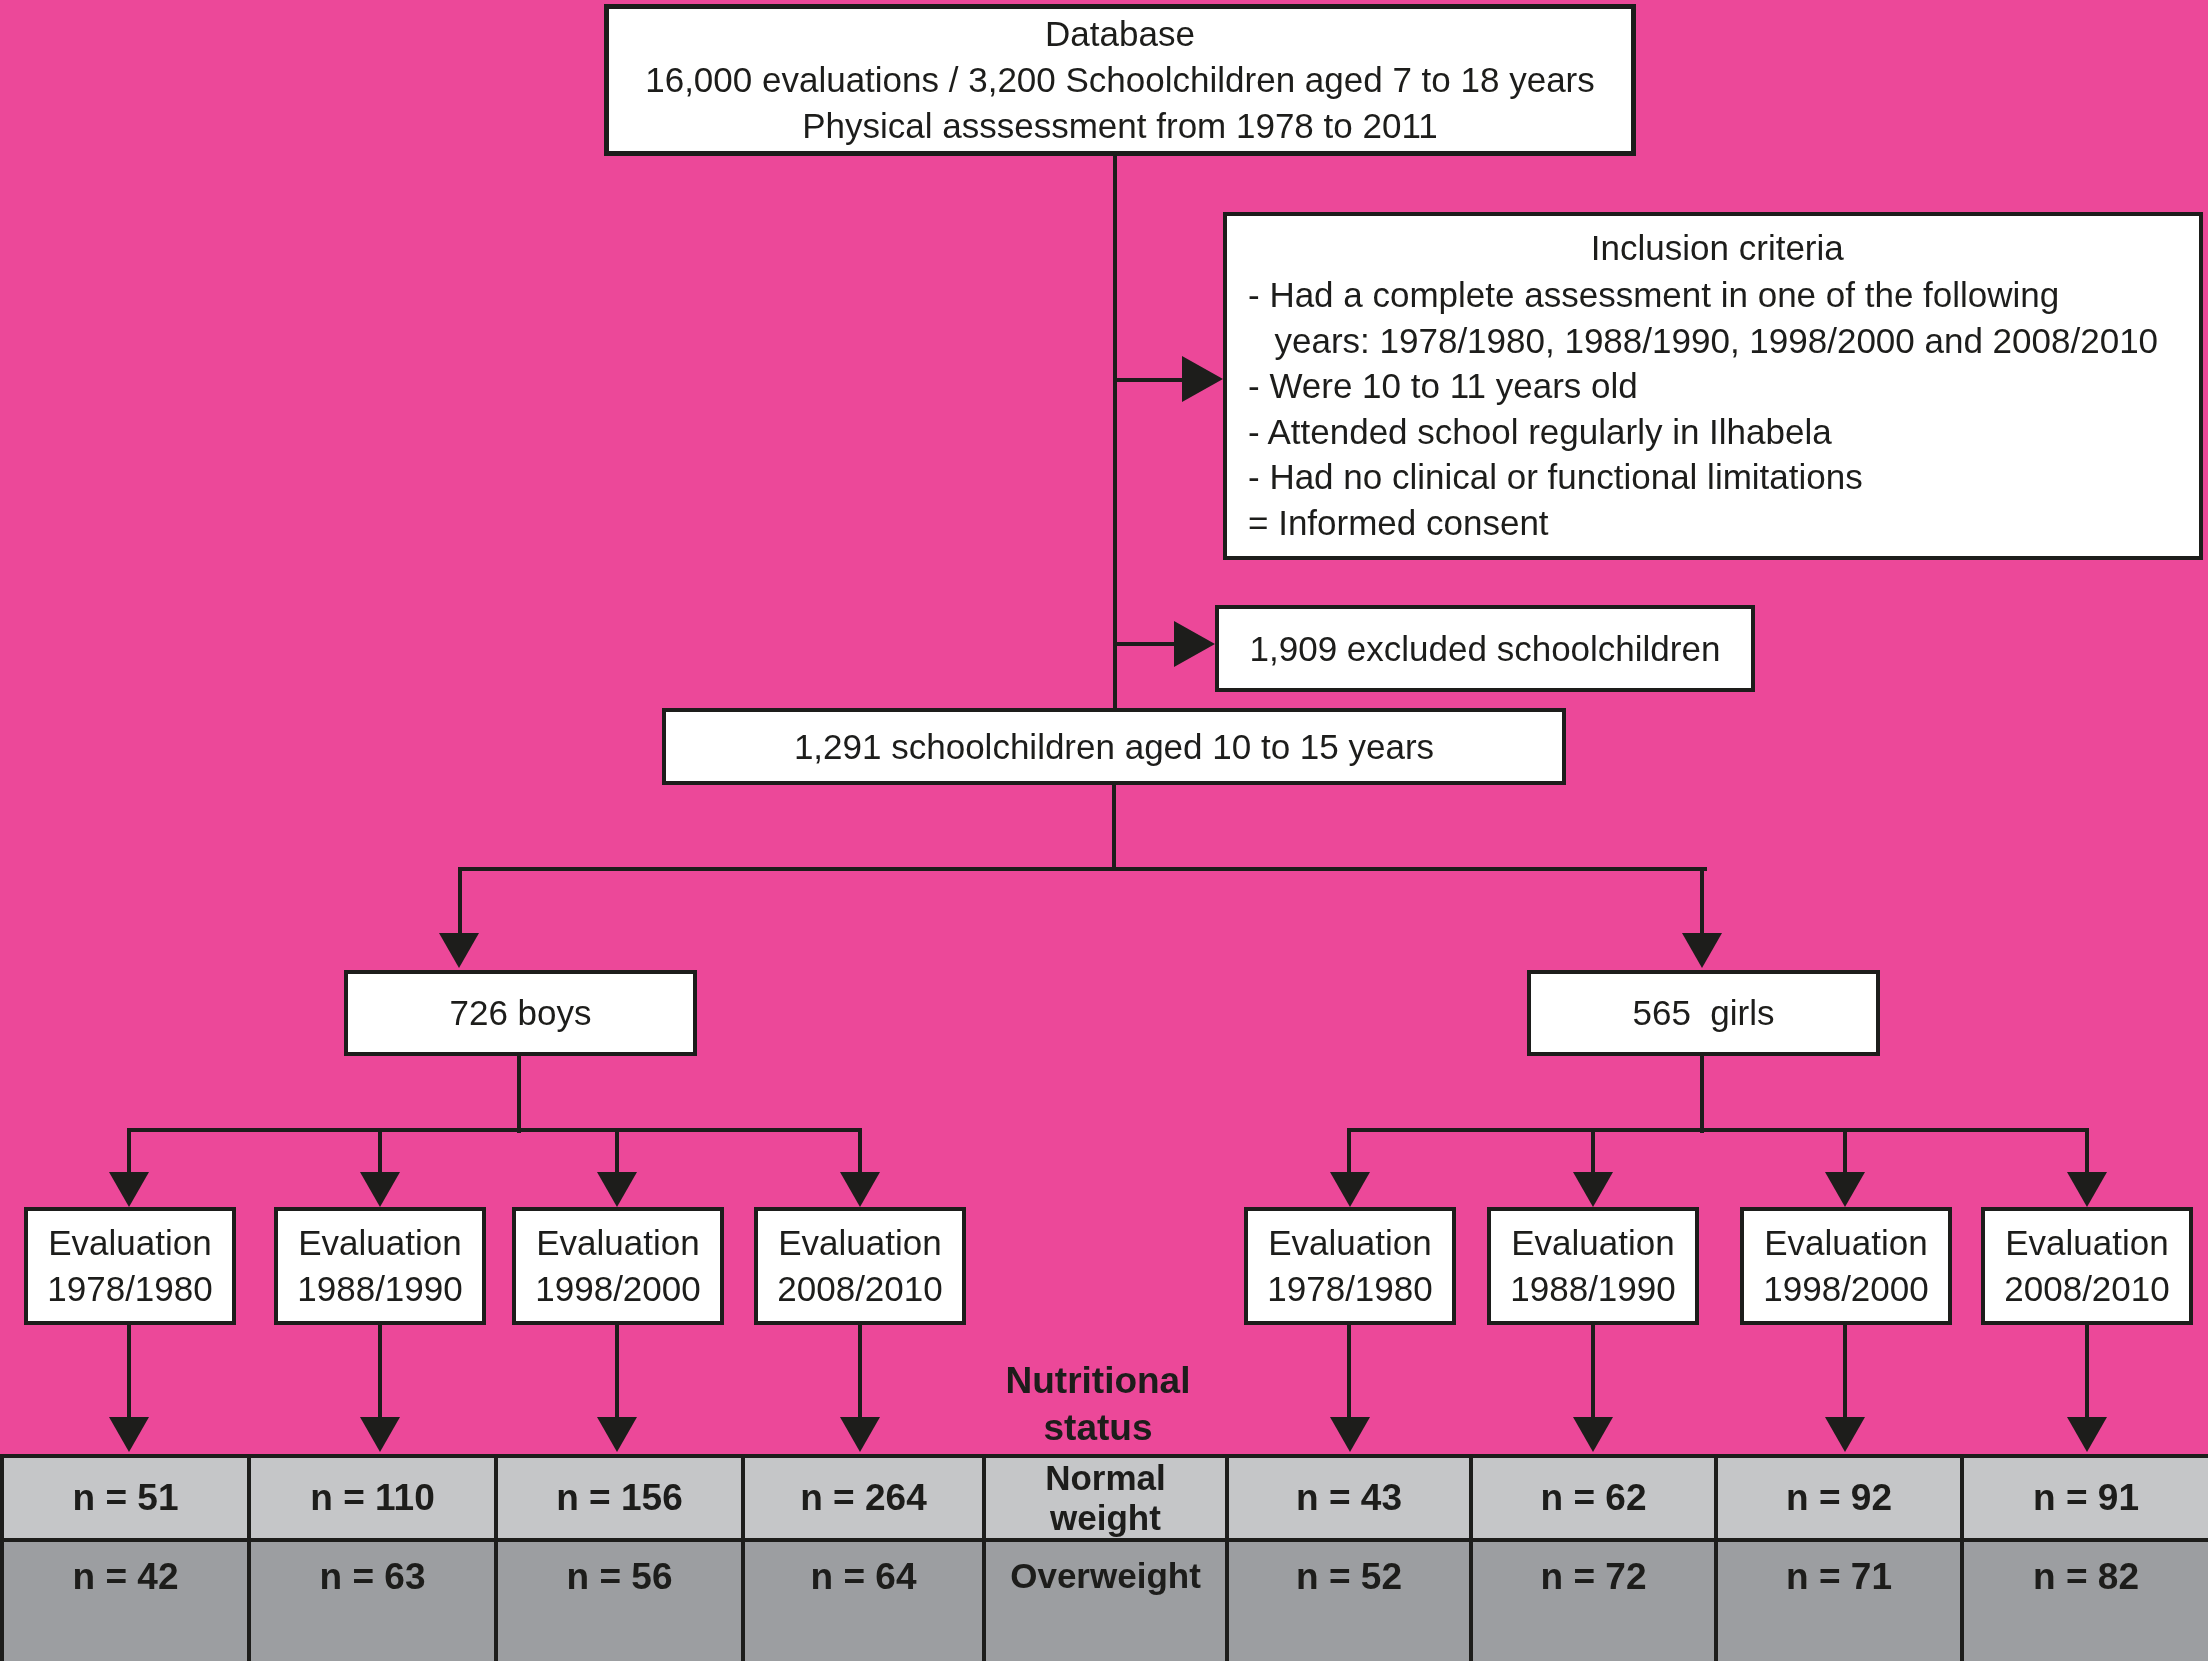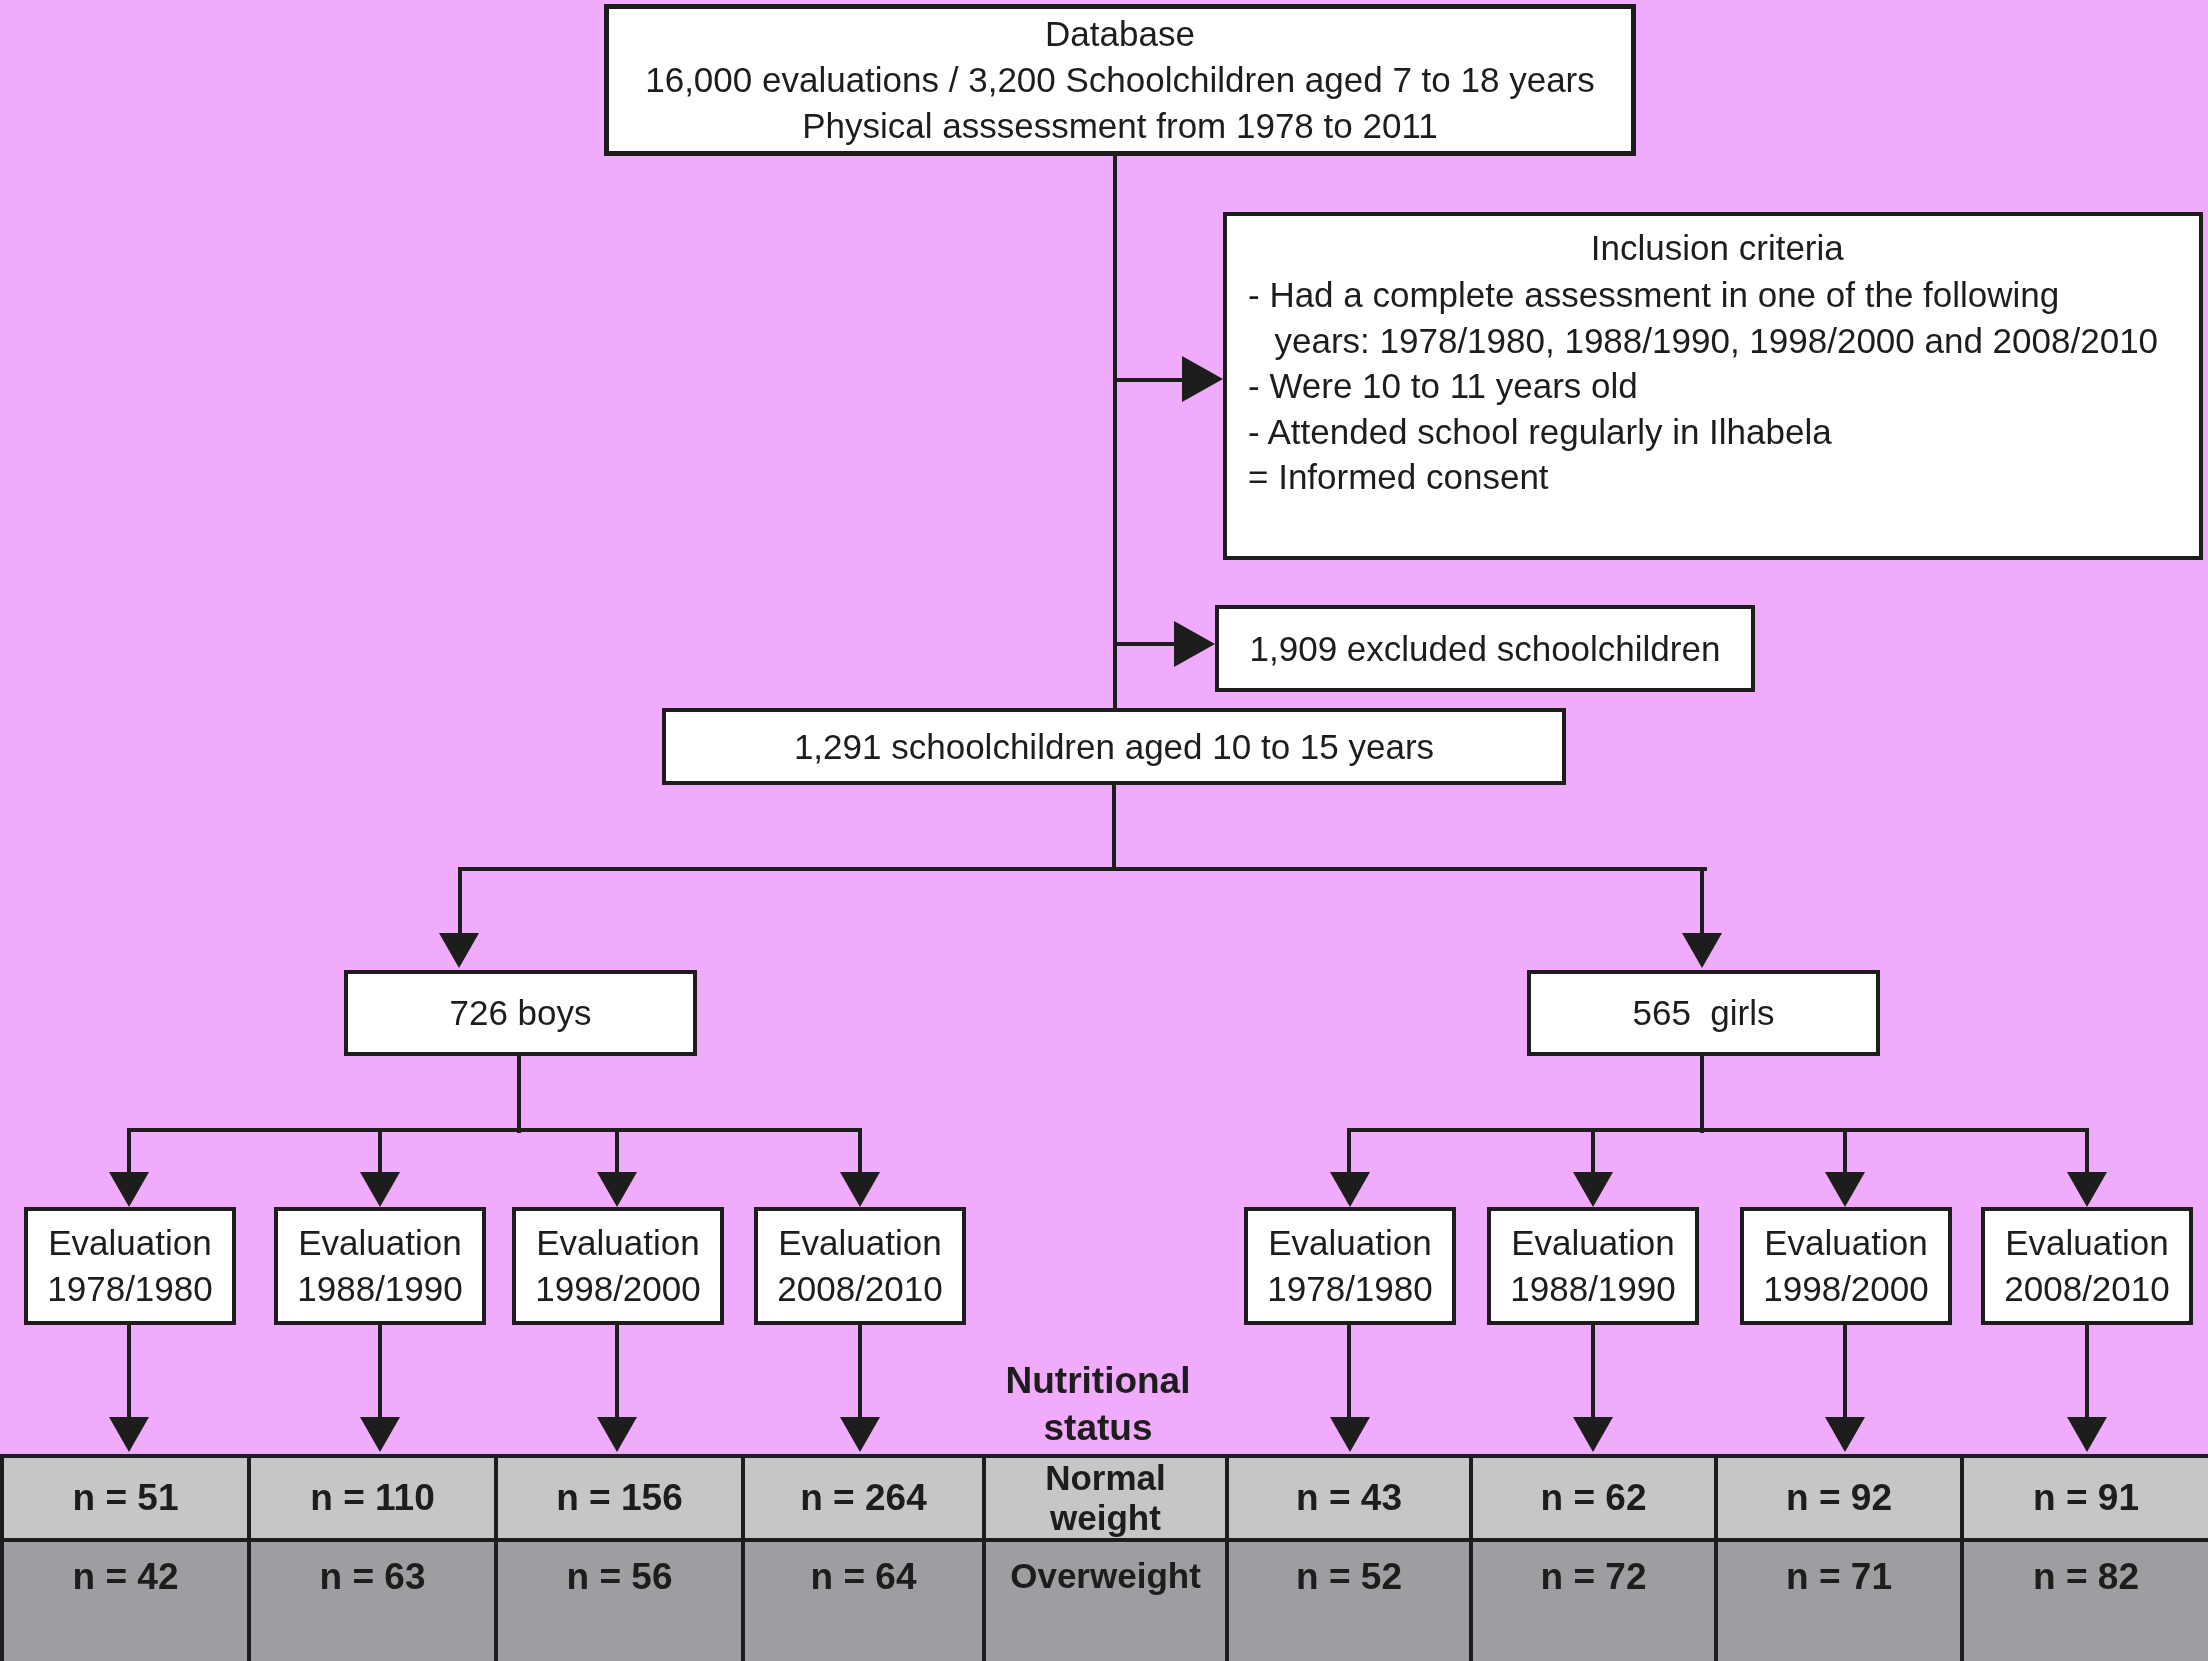--- a/index.html
+++ b/index.html
@@ -1,17 +1,17 @@
 <!DOCTYPE html>
 <html style="--normal-row-bg: #c5c6c8; --overweight-row-bg: #9c9ea1; --line-color: #1d1d1b;font-size:14px"><head>
 <meta charset="utf-8">
 <style>
   html,body{margin:0;padding:0;background:#ffffff;}
   #canvas{
-    position:relative;width:2208px;height:1661px;background:#f0abfc;overflow:hidden;
+    position:relative;width:2208px;height:1661px;background:#ec4899;overflow:hidden;
     font-family:"Liberation Sans","DejaVu Sans",sans-serif;color:#1d1d1b;
   }
   .box{
     position:absolute;box-sizing:border-box;border:4.4px solid #1d1d1b;background:#ffffff;
     display:flex;flex-direction:column;align-items:center;justify-content:center;
     text-align:center;line-height:1.3;
   }
   .hline,.vline{position:absolute;background:#1d1d1b;}
   .arrow-down{position:absolute;width:0;height:0;
     border-left:20px solid transparent;border-right:20px solid transparent;
@@ -60,20 +60,21 @@
   <div class="hline" style="left:1113px;top:378px;width:71px;height:4.4px;"></div>
   <div class="arrow-right" style="left:1182px;top:356px;"></div>
 
   <div class="box f40" id="incl-box">
     <div class="title">Inclusion criteria</div>
     <ul>
       <li>- Had a complete assessment in one of the following</li>
       <li class="indent">years: 1978/1980, 1988/1990, 1998/2000 and 2008/2010</li>
       <li>- Were 10 to 11 years old</li>
       <li>- Attended school regularly in Ilhabela</li>
+      <li>- Had no clinical or functional limitations</li>
       <li>= Informed consent</li>
     </ul>
   </div>
 
   <div class="hline" style="left:1113px;top:642px;width:63px;height:4.4px;"></div>
   <div class="arrow-right" style="left:1174px;top:621px;"></div>
 
   <div class="box f40" id="excl-box">
     <div>1,909 excluded schoolchildren</div>
   </div>

